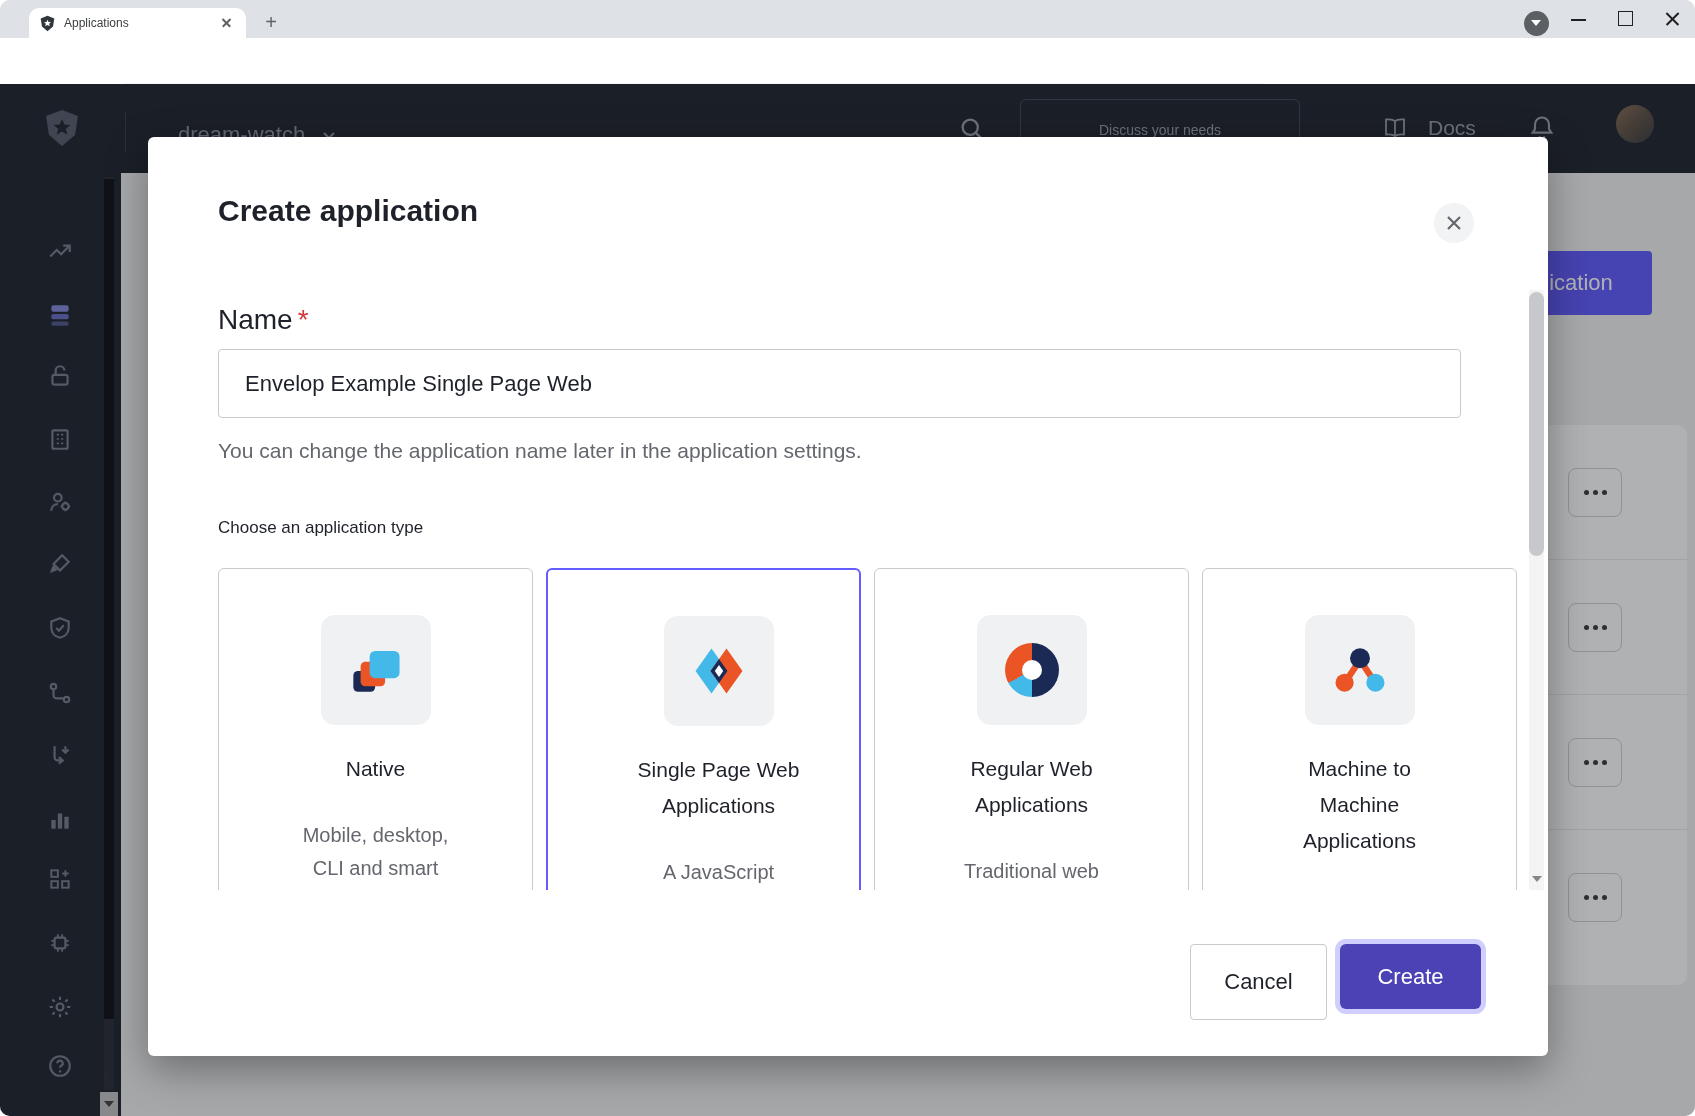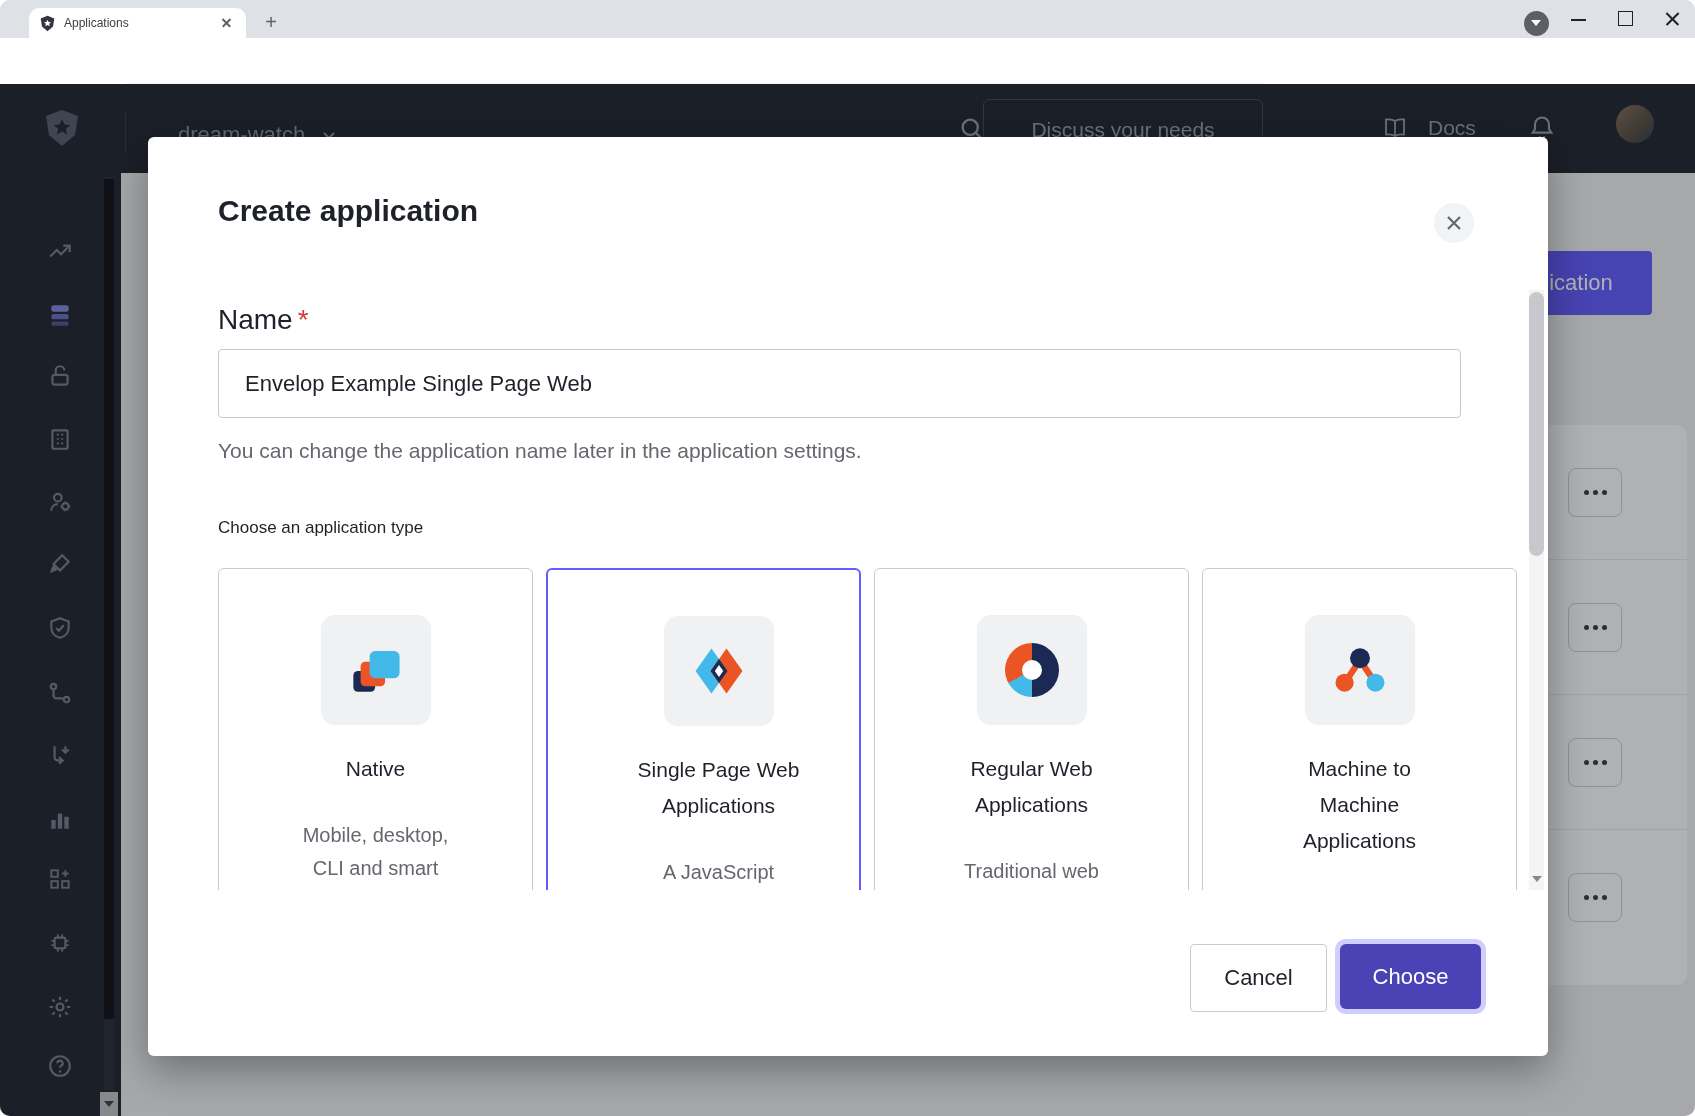--- a/index.html
+++ b/index.html
@@ -41,21 +41,21 @@
   .avatar-l { width:28px; height:28px; border-radius:50%; background:#e25b3c; color:#fff; font-size:14px; font-weight:bold; display:flex; align-items:center; justify-content:center; }
   .update-pill { position:absolute; left:1582px; top:50px; width:98px; height:29px; border:1px solid #58805f; background:#f2f8f3; border-radius:15px; display:flex; align-items:center; justify-content:center; gap:5px; }
   .update-pill span { color:#19683c; font-size:12.5px; }
   .update-pill .dots3::after { content:"\22EE"; color:#19683c; font-size:14px; }
 
   
   .page { position:absolute; left:0; top:84px; width:1695px; height:1032px; background:#f1f2f4; overflow:hidden; }
   .appheader { position:absolute; left:0; top:0; width:100%; height:89px; background:#242833; }
   .hdr-divider { position:absolute; left:125px; top:28px; width:1px; height:40px; background:#3a3f4a; }
   .tenant { position:absolute; left:178px; top:38px; font-size:22px; color:#8e94a0; display:flex; align-items:center; gap:16px; }
-  .discuss-btn { position:absolute; left:983px; top:15px; width:280px; height:62px; border:1px solid #454b57; border-radius:6px; color:#9ba1ad; font-size:21px; display:flex; align-items:center; justify-content:center; }
+  .discuss-btn { position:absolute; left:1020px; top:15px; width:280px; height:62px; border:1px solid #454b57; border-radius:6px; color:#9ba1ad; font-size:14px; display:flex; align-items:center; justify-content:center; }
   .docs { position:absolute; left:1382px; top:32px; display:flex; align-items:center; gap:20px; color:#9ba1ad; font-size:21px; }
   .hdr-avatar { position:absolute; left:1616px; top:21px; width:38px; height:38px; border-radius:50%; background:linear-gradient(135deg,#8a6f5c 0%,#5c5248 55%,#3c3f4a 100%); }
 
   .sidebar { position:absolute; left:0; top:89px; width:121px; bottom:0; background:#242833; }
   .sic { position:absolute; left:47px; width:26px; height:26px; }
   .side-scroll-track { position:absolute; left:104px; top:4px; bottom:26px; width:10px; background:#2e323c; }
   .side-scroll-thumb { position:absolute; left:104px; top:6px; width:10px; height:840px; background:#14161b; }
   .side-scroll-btn { position:absolute; left:100px; bottom:0; width:18px; height:24px; background:#c3c5c9; }
   .side-scroll-btn::before { content:""; position:absolute; left:4px; top:9px; border:5px solid transparent; border-top:6px solid #44464a; }
 
@@ -85,21 +85,21 @@
   .tile { width:110px; height:110px; border-radius:14px; background:#f0f1f3; margin:46px auto 0; display:flex; align-items:center; justify-content:center; }
   .card-title { margin-top:26px; font-size:21px; line-height:36px; color:#1e212a; white-space:pre-line; }
   .card-desc { margin-top:32px; font-size:20px; line-height:33px; color:#65676e; white-space:pre-line; }
   .donut { width:54px; height:54px; border-radius:50%; background:conic-gradient(#1a2a55 0 50%, #43b9ea 50% 67%, #eb5424 67% 100%); position:relative; }
   .donut::after { content:""; position:absolute; left:17px; top:17px; width:20px; height:20px; border-radius:50%; background:#fff; }
   .m-scroll-track { position:absolute; left:1381px; top:153px; width:15px; height:600px; background:#f4f4f5; }
   .m-scroll-thumb { position:absolute; left:1381px; top:155px; width:15px; height:264px; border-radius:8px; background:#c6c8cc; }
   .m-scroll-btn { position:absolute; left:1383px; top:735px; width:12px; height:14px; }
   .m-scroll-btn::before { content:""; position:absolute; left:1px; top:4px; border:5px solid transparent; border-top:6px solid #85878c; }
   .m-footer { position:absolute; left:0; top:753px; width:100%; height:166px; }
-  .btn-cancel { position:absolute; left:1042px; top:54px; width:137px; height:68px; background:#fff; border:1px solid #c9cace; border-radius:4px; font-size:22px; color:#1e212a; display:flex; align-items:center; justify-content:center; }
+  .btn-cancel { position:absolute; left:1042px; top:54px; width:137px; height:76px; background:#fff; border:1px solid #c9cace; border-radius:4px; font-size:22px; color:#1e212a; display:flex; align-items:center; justify-content:center; }
   .btn-create { position:absolute; left:1192px; top:54px; width:141px; height:65px; background:#4b42b5; border-radius:6px; font-size:22px; color:#fff; display:flex; align-items:center; justify-content:center; box-shadow:0 0 0 5px rgba(99,93,255,0.30); }
 
   svg { display:block; }
 </style>
 </head>
 <body>
 
 <div class="stage">
 
   <div class="tabstrip">
@@ -400,18 +400,18 @@
           </div>
         </div>
       </div>
 
       <div class="m-scroll-track"></div>
       <div class="m-scroll-thumb"></div>
       <div class="m-scroll-btn"></div>
 
       <div class="m-footer">
         <div class="btn-cancel">Cancel</div>
-        <div class="btn-create">Choose</div>
+        <div class="btn-create">Create</div>
       </div>
     </div>
 
   </div>
 </div>
 
 </body></html>

